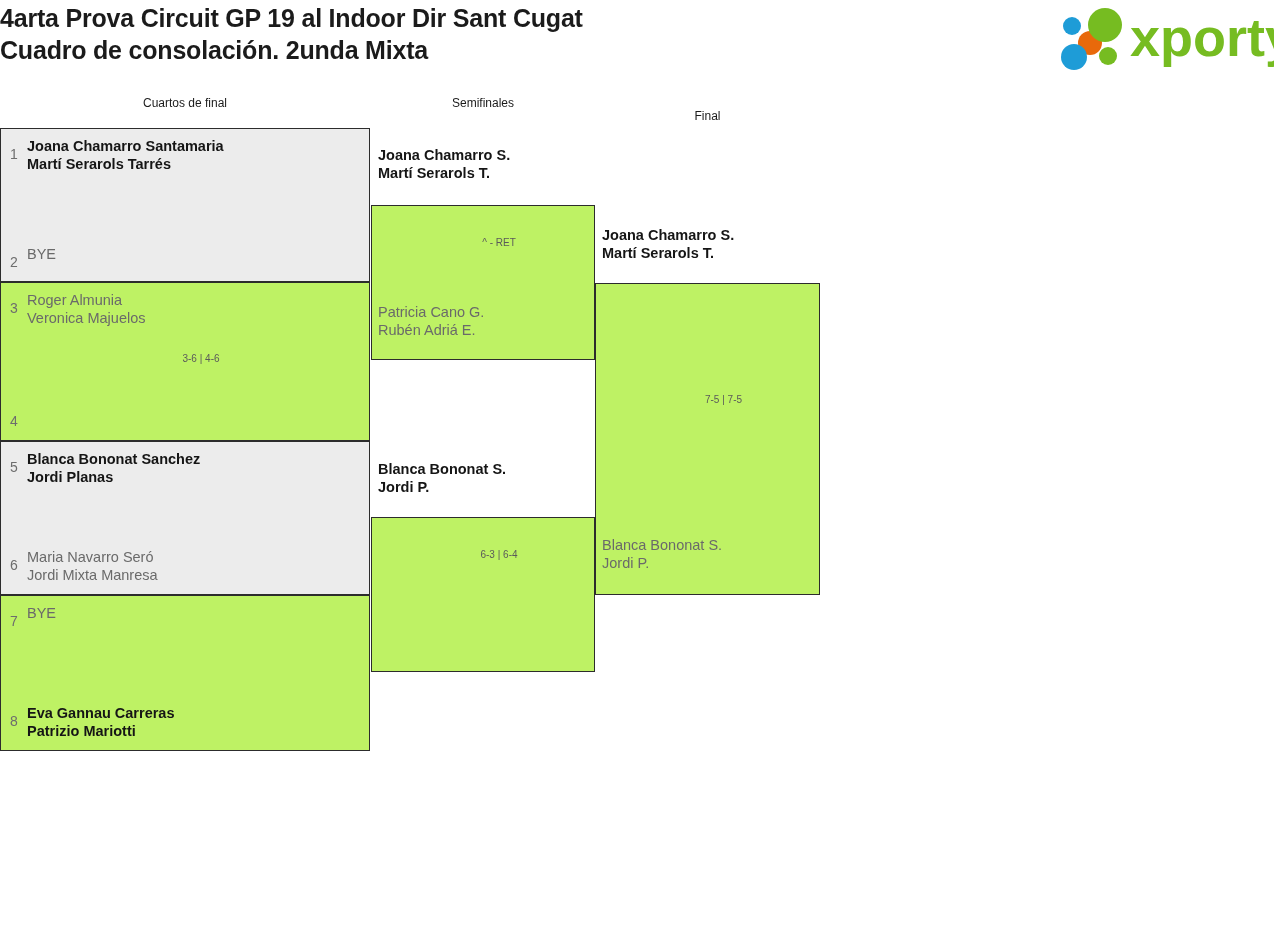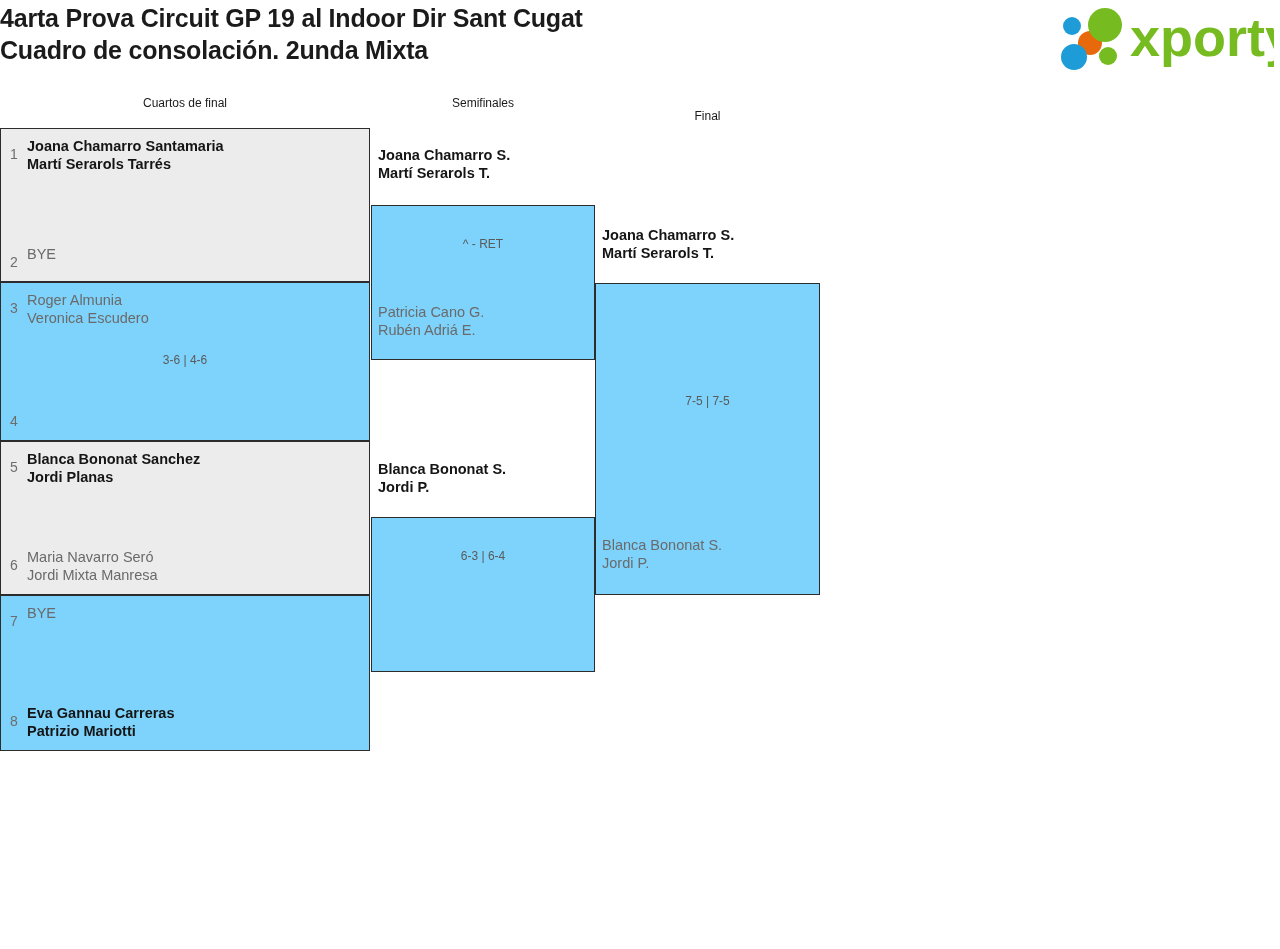--- a/index.html
+++ b/index.html
@@ -48,21 +48,21 @@
     white-space: nowrap;
   }
   .round-head.r1 { left: 0px;   top: 96px; width: 370px; }
   .round-head.r2 { left: 371px; top: 96px; width: 224px; }
   .round-head.r3 { left: 595px; top: 96px; width: 225px; margin-top: 13px; }
 
   
   .match {
     position: absolute;
     border: 1px solid #2c2c2c;
-    background: #7dd3fc;
+    background: #bef264;
   }
   .match.shaded { background: #ececec; }
 
   .slot {
     position: absolute;
     left: 0;
     width: 100%;
     display: flex;
     align-items: flex-start;
   }
@@ -79,24 +79,24 @@
     font-size: 14.5px;
     line-height: 18px;
     white-space: pre-line;
   }
   .winner .names { font-weight: 700; color: #151515; }
   .loser  .names { font-weight: 400; color: #6a6a6a; }
   .bye    .names { font-weight: 400; color: #6a6a6a; }
 
   .score {
     position: absolute;
-    left: 0;
+    left: 16px;
     width: 100%;
     text-align: center;
-    font-size: 12px;
+    font-size: 10px;
     color: #5a5a5a;
   }
 
   
   .r1box { left: 0px; width: 370px; }
   .r1box .slot.top    { top: 8px; }
   .r1box .slot.bottom { bottom: 10px; }
   .r1box .slot.bottom .seed { padding-top: 9px; }
 
   
@@ -148,21 +148,21 @@
     <div class="slot bottom bye">
       <div class="seed">2</div>
       <div class="names">BYE</div>
     </div>
   </div>
 
   <div class="match r1box" style="top:282px; height:159px;">
     <div class="slot top loser">
       <div class="seed">3</div>
       <div class="names">Roger Almunia
-Veronica Escudero</div>
+Veronica Majuelos</div>
     </div>
     <div class="score" style="top:70px;">3-6 | 4-6</div>
     <div class="slot bottom winner">
       <div class="seed">4</div>
     </div>
   </div>
 
   <div class="match r1box shaded" style="top:441px; height:154px;">
     <div class="slot top winner">
       <div class="seed">5</div>

